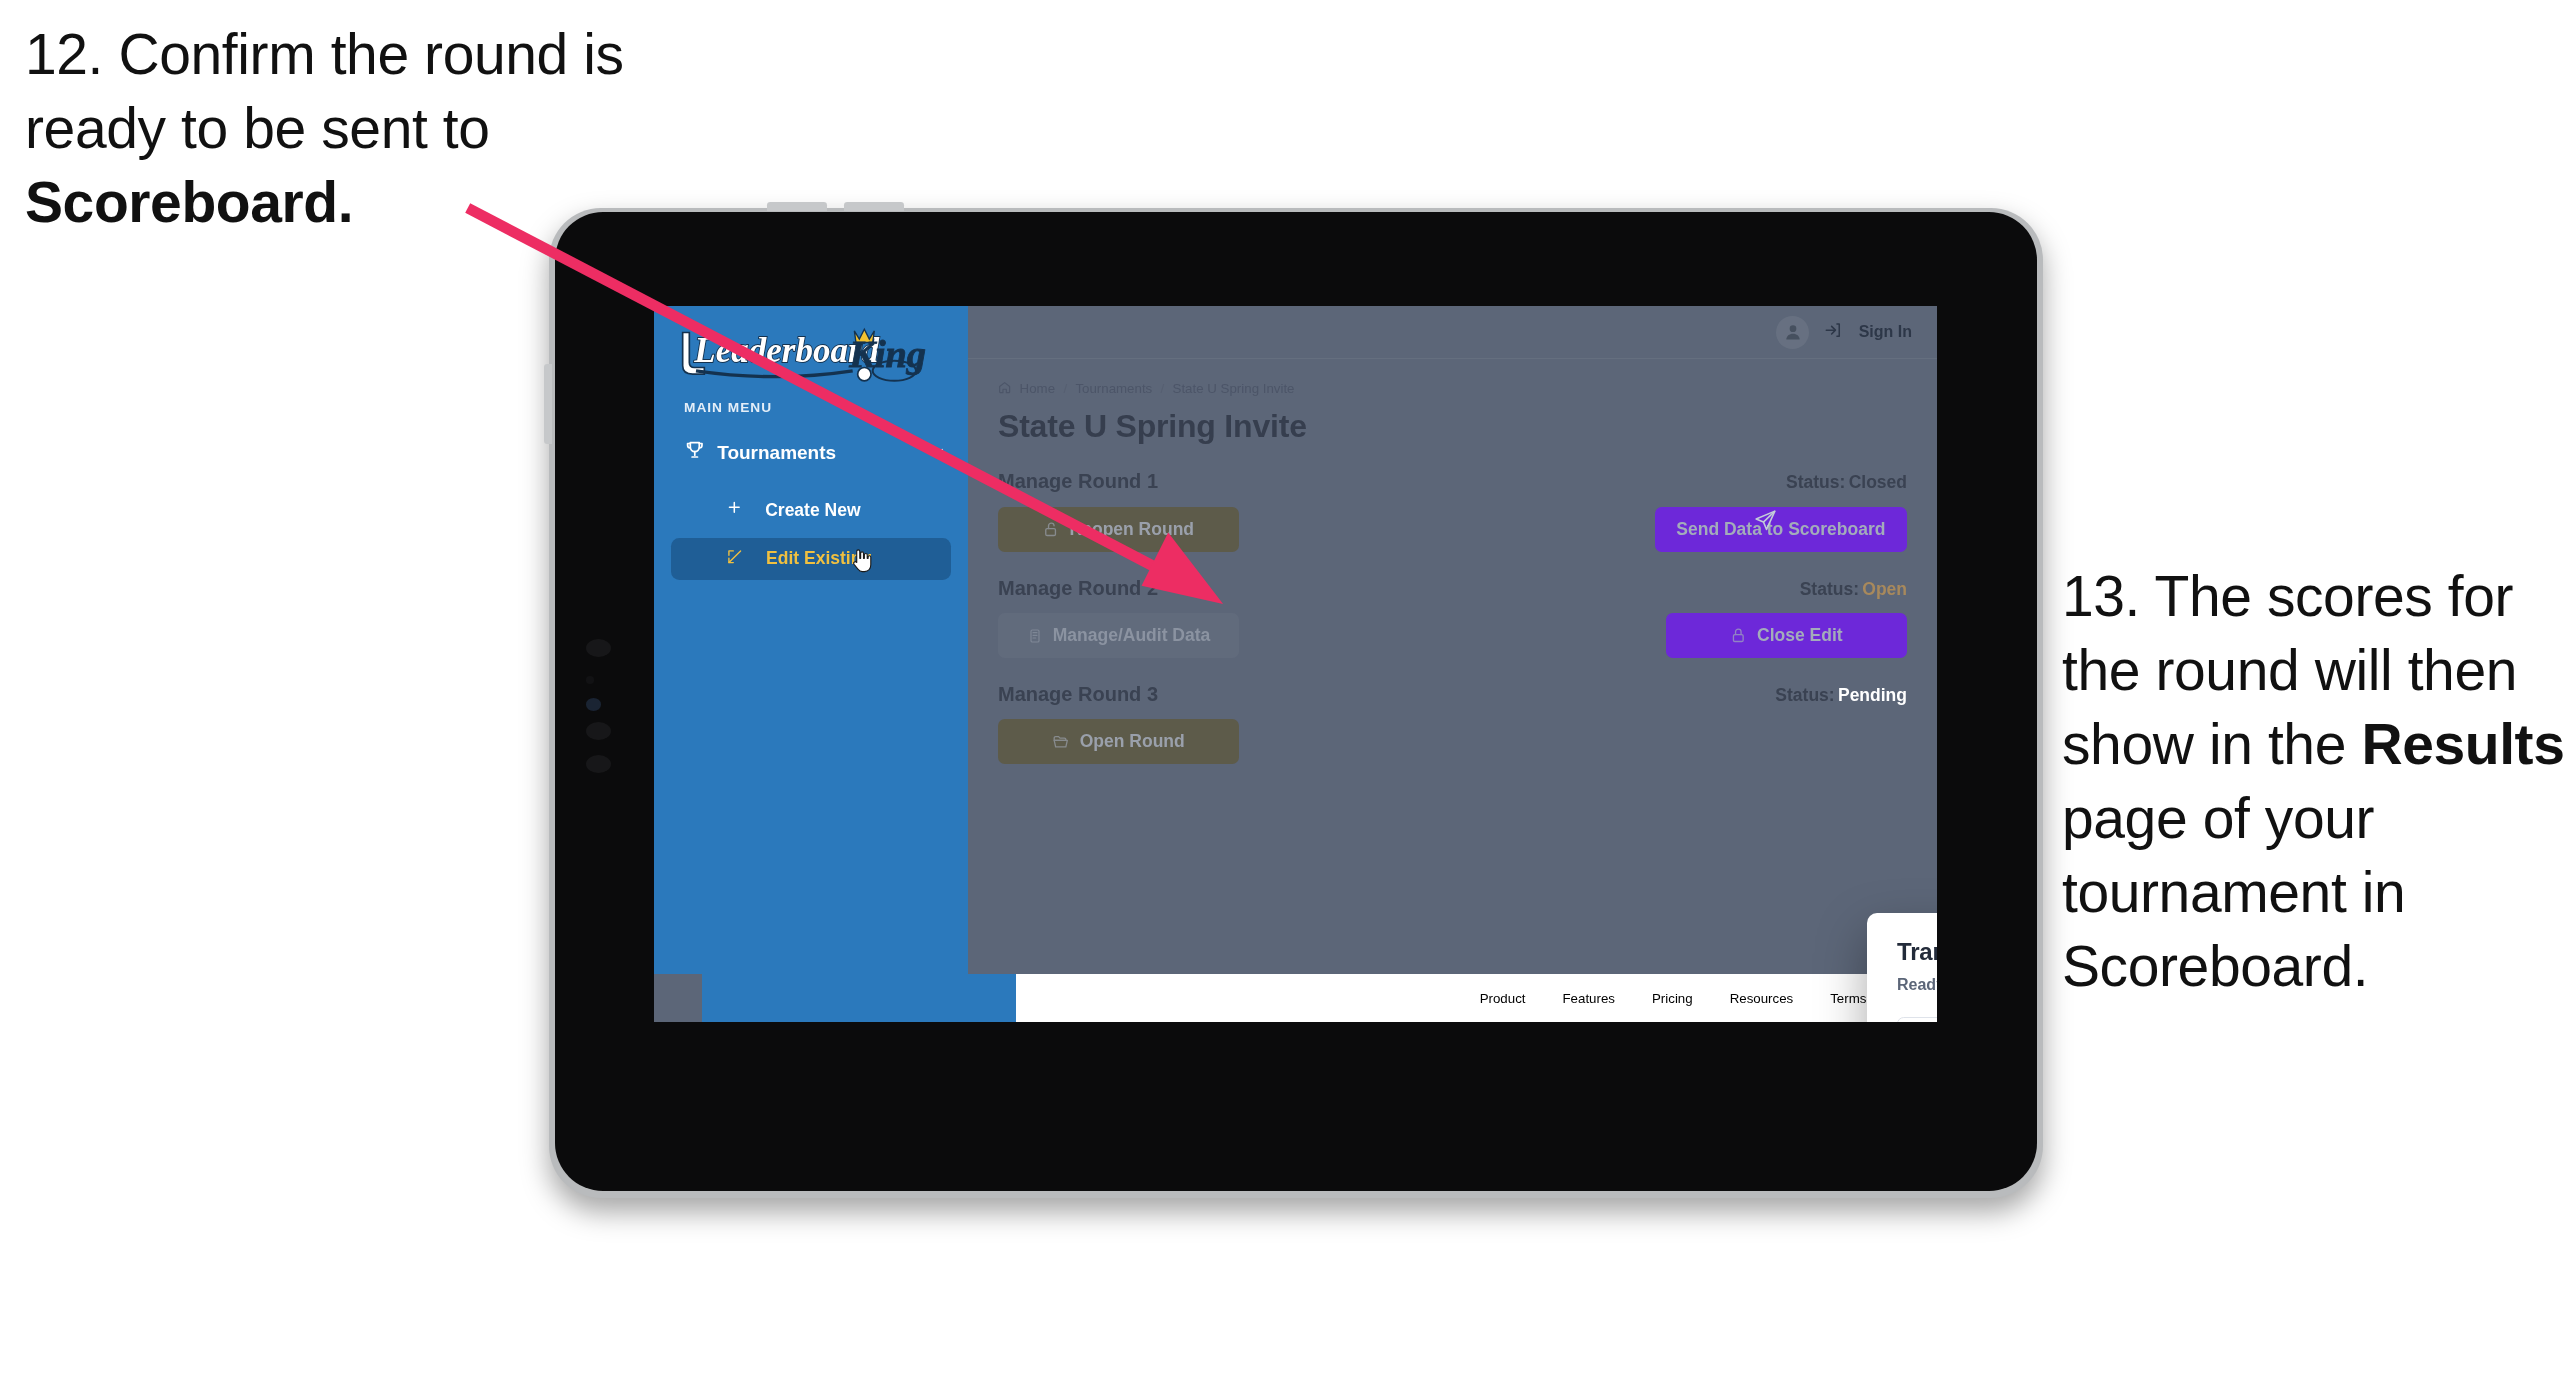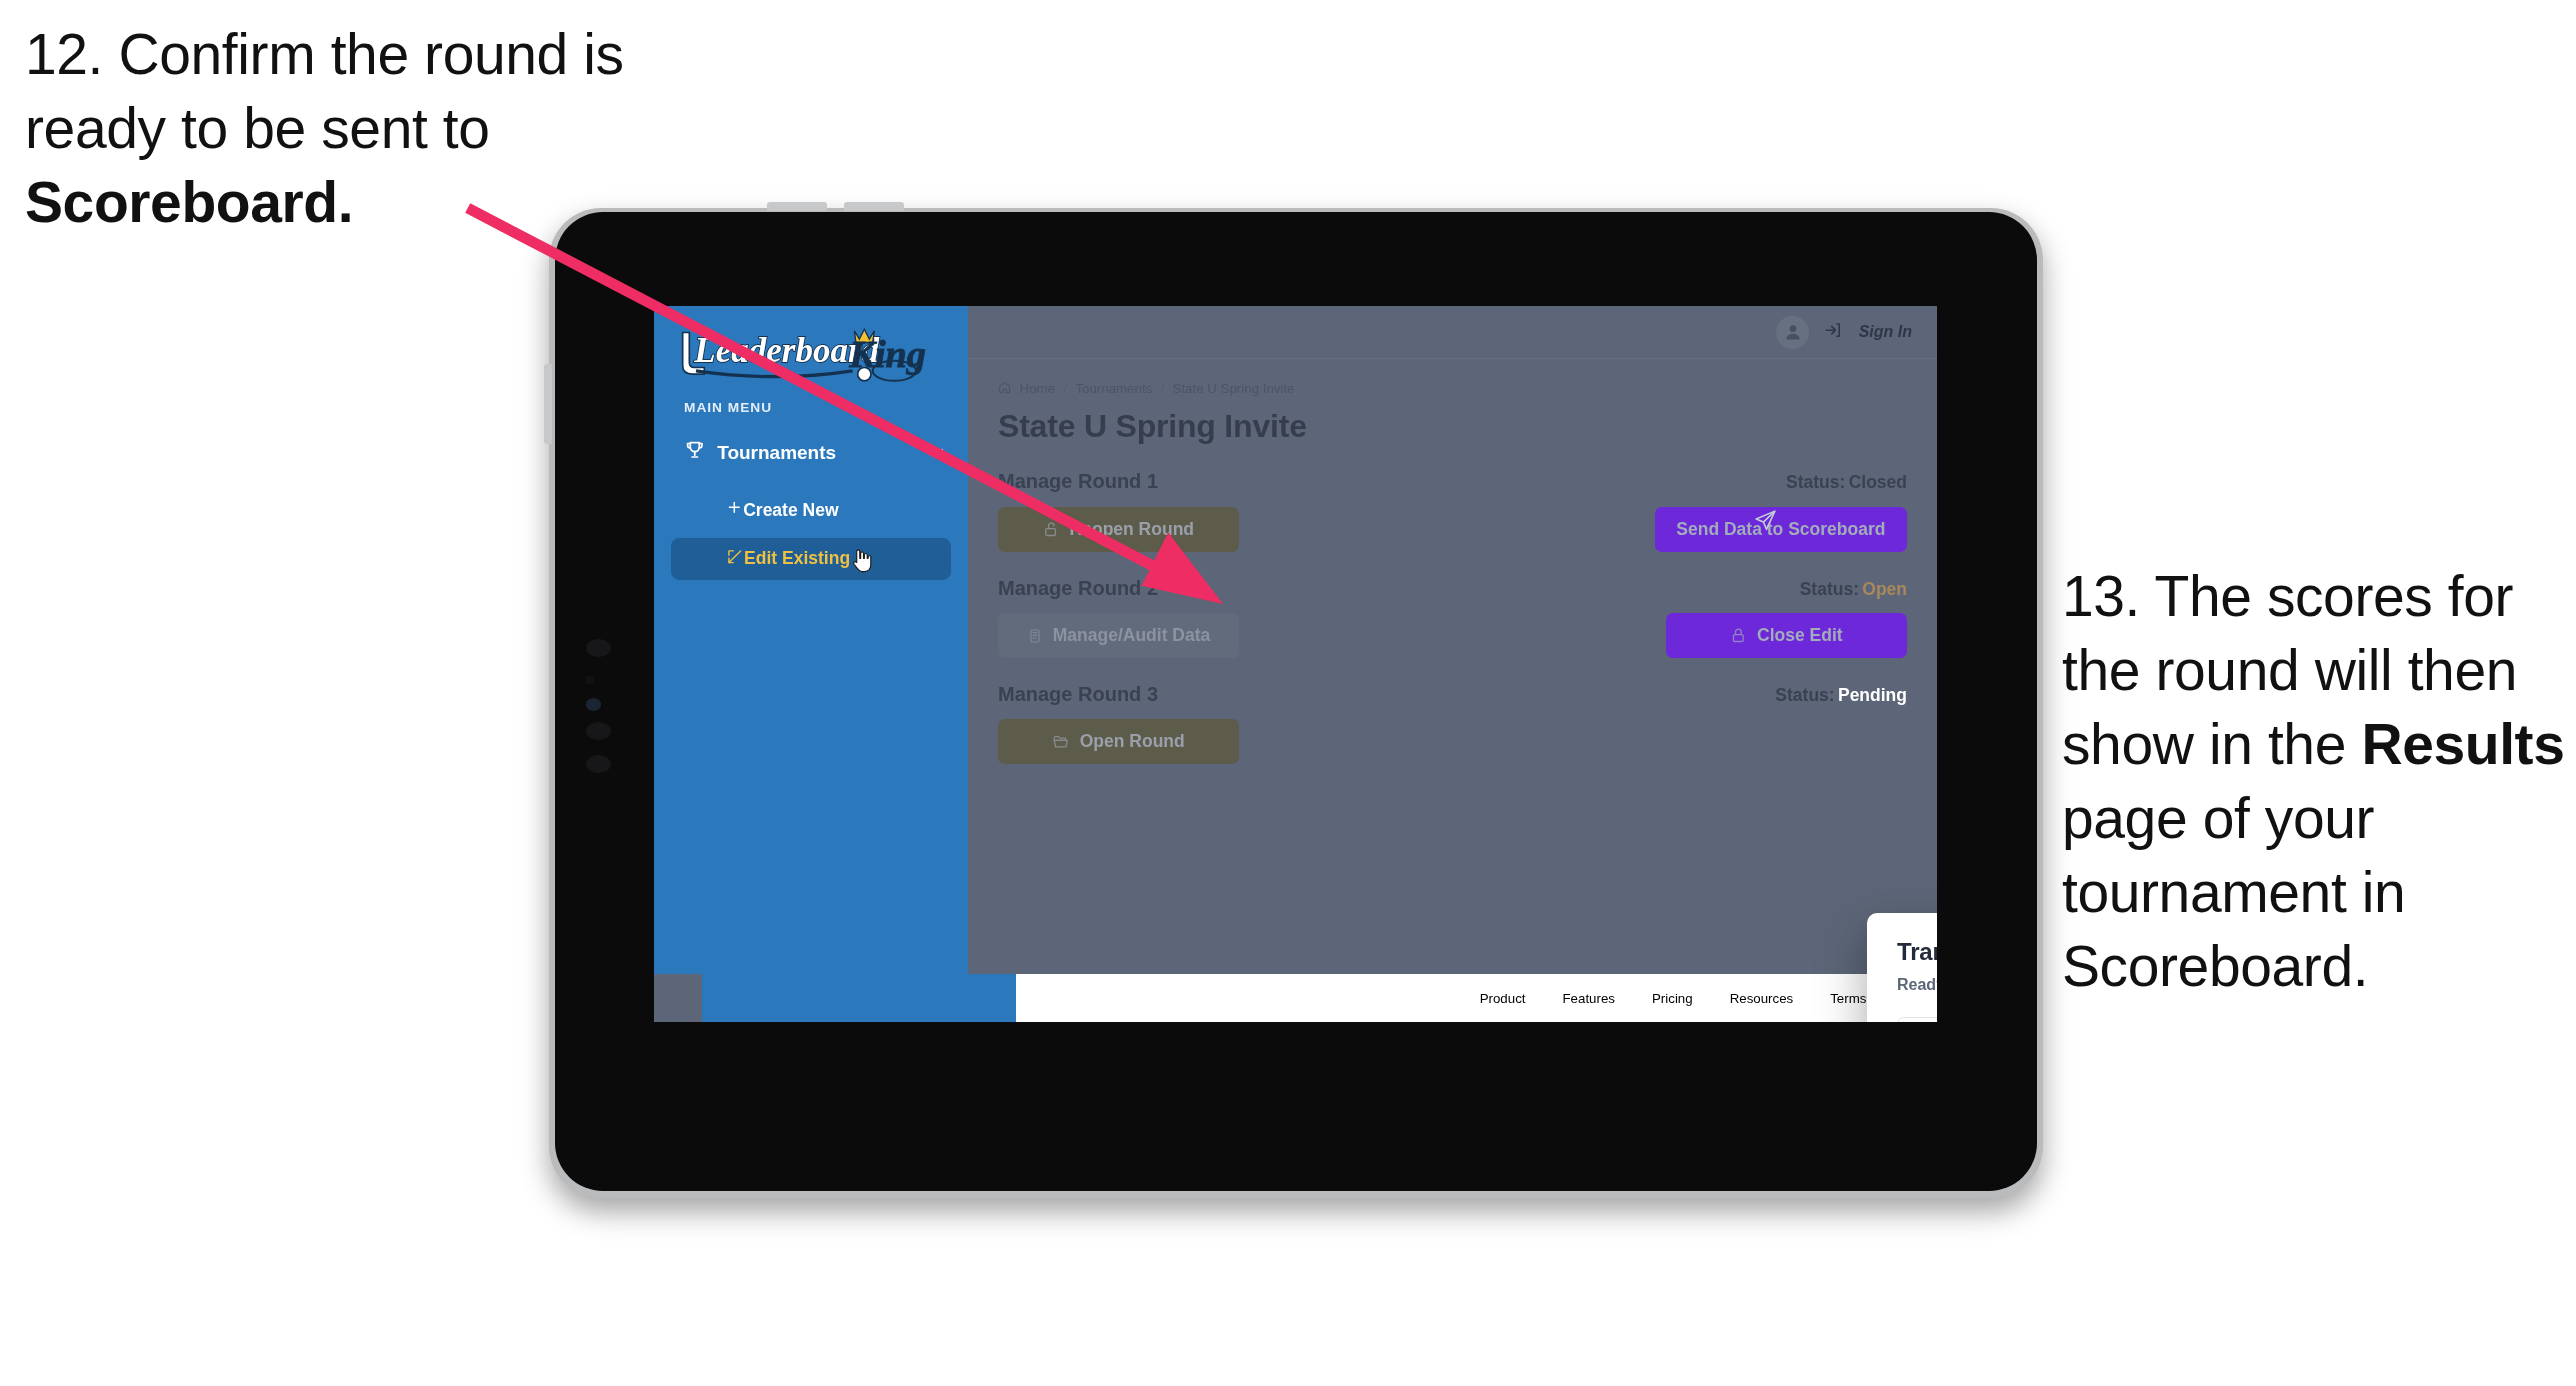--- a/index.html
+++ b/index.html
@@ -158,21 +158,21 @@
   #nav-tournaments { margin-top: 13.3px; }
   #nav-tournaments-chevron {
     position: absolute;
     right: 21.6px;
     top: 50%;
     transform: translateY(-50%);
   }
   .nav-subitem {
     display: flex;
     align-items: center;
-    gap: 1px;
+    gap: 23px;
     color: #ffffff;
     font-size: 17.5px;
     font-weight: 700;
     padding: 10px 16.6px 10px 55px;
     margin: 6.7px 16.6px;
     border-radius: 8.3px;
     position: relative;
   }
   #nav-create-new { margin-top: 11.6px; }
   #nav-edit-existing {
@@ -213,21 +213,20 @@
     align-items: center;
     justify-content: center;
   }
   #signin-button {
     display: flex;
     align-items: center;
     gap: 16px;
     color: #2d3748;
     font-size: 16px;
     font-weight: 700;
-    font-style: italic;
   }
   #content-inner { padding: 21.6px 30px 0 30px; }
   #breadcrumb {
     display: flex;
     align-items: center;
     gap: 8.3px;
     color: #4c5568;
     font-size: 13.3px;
     font-weight: 400;
   }

